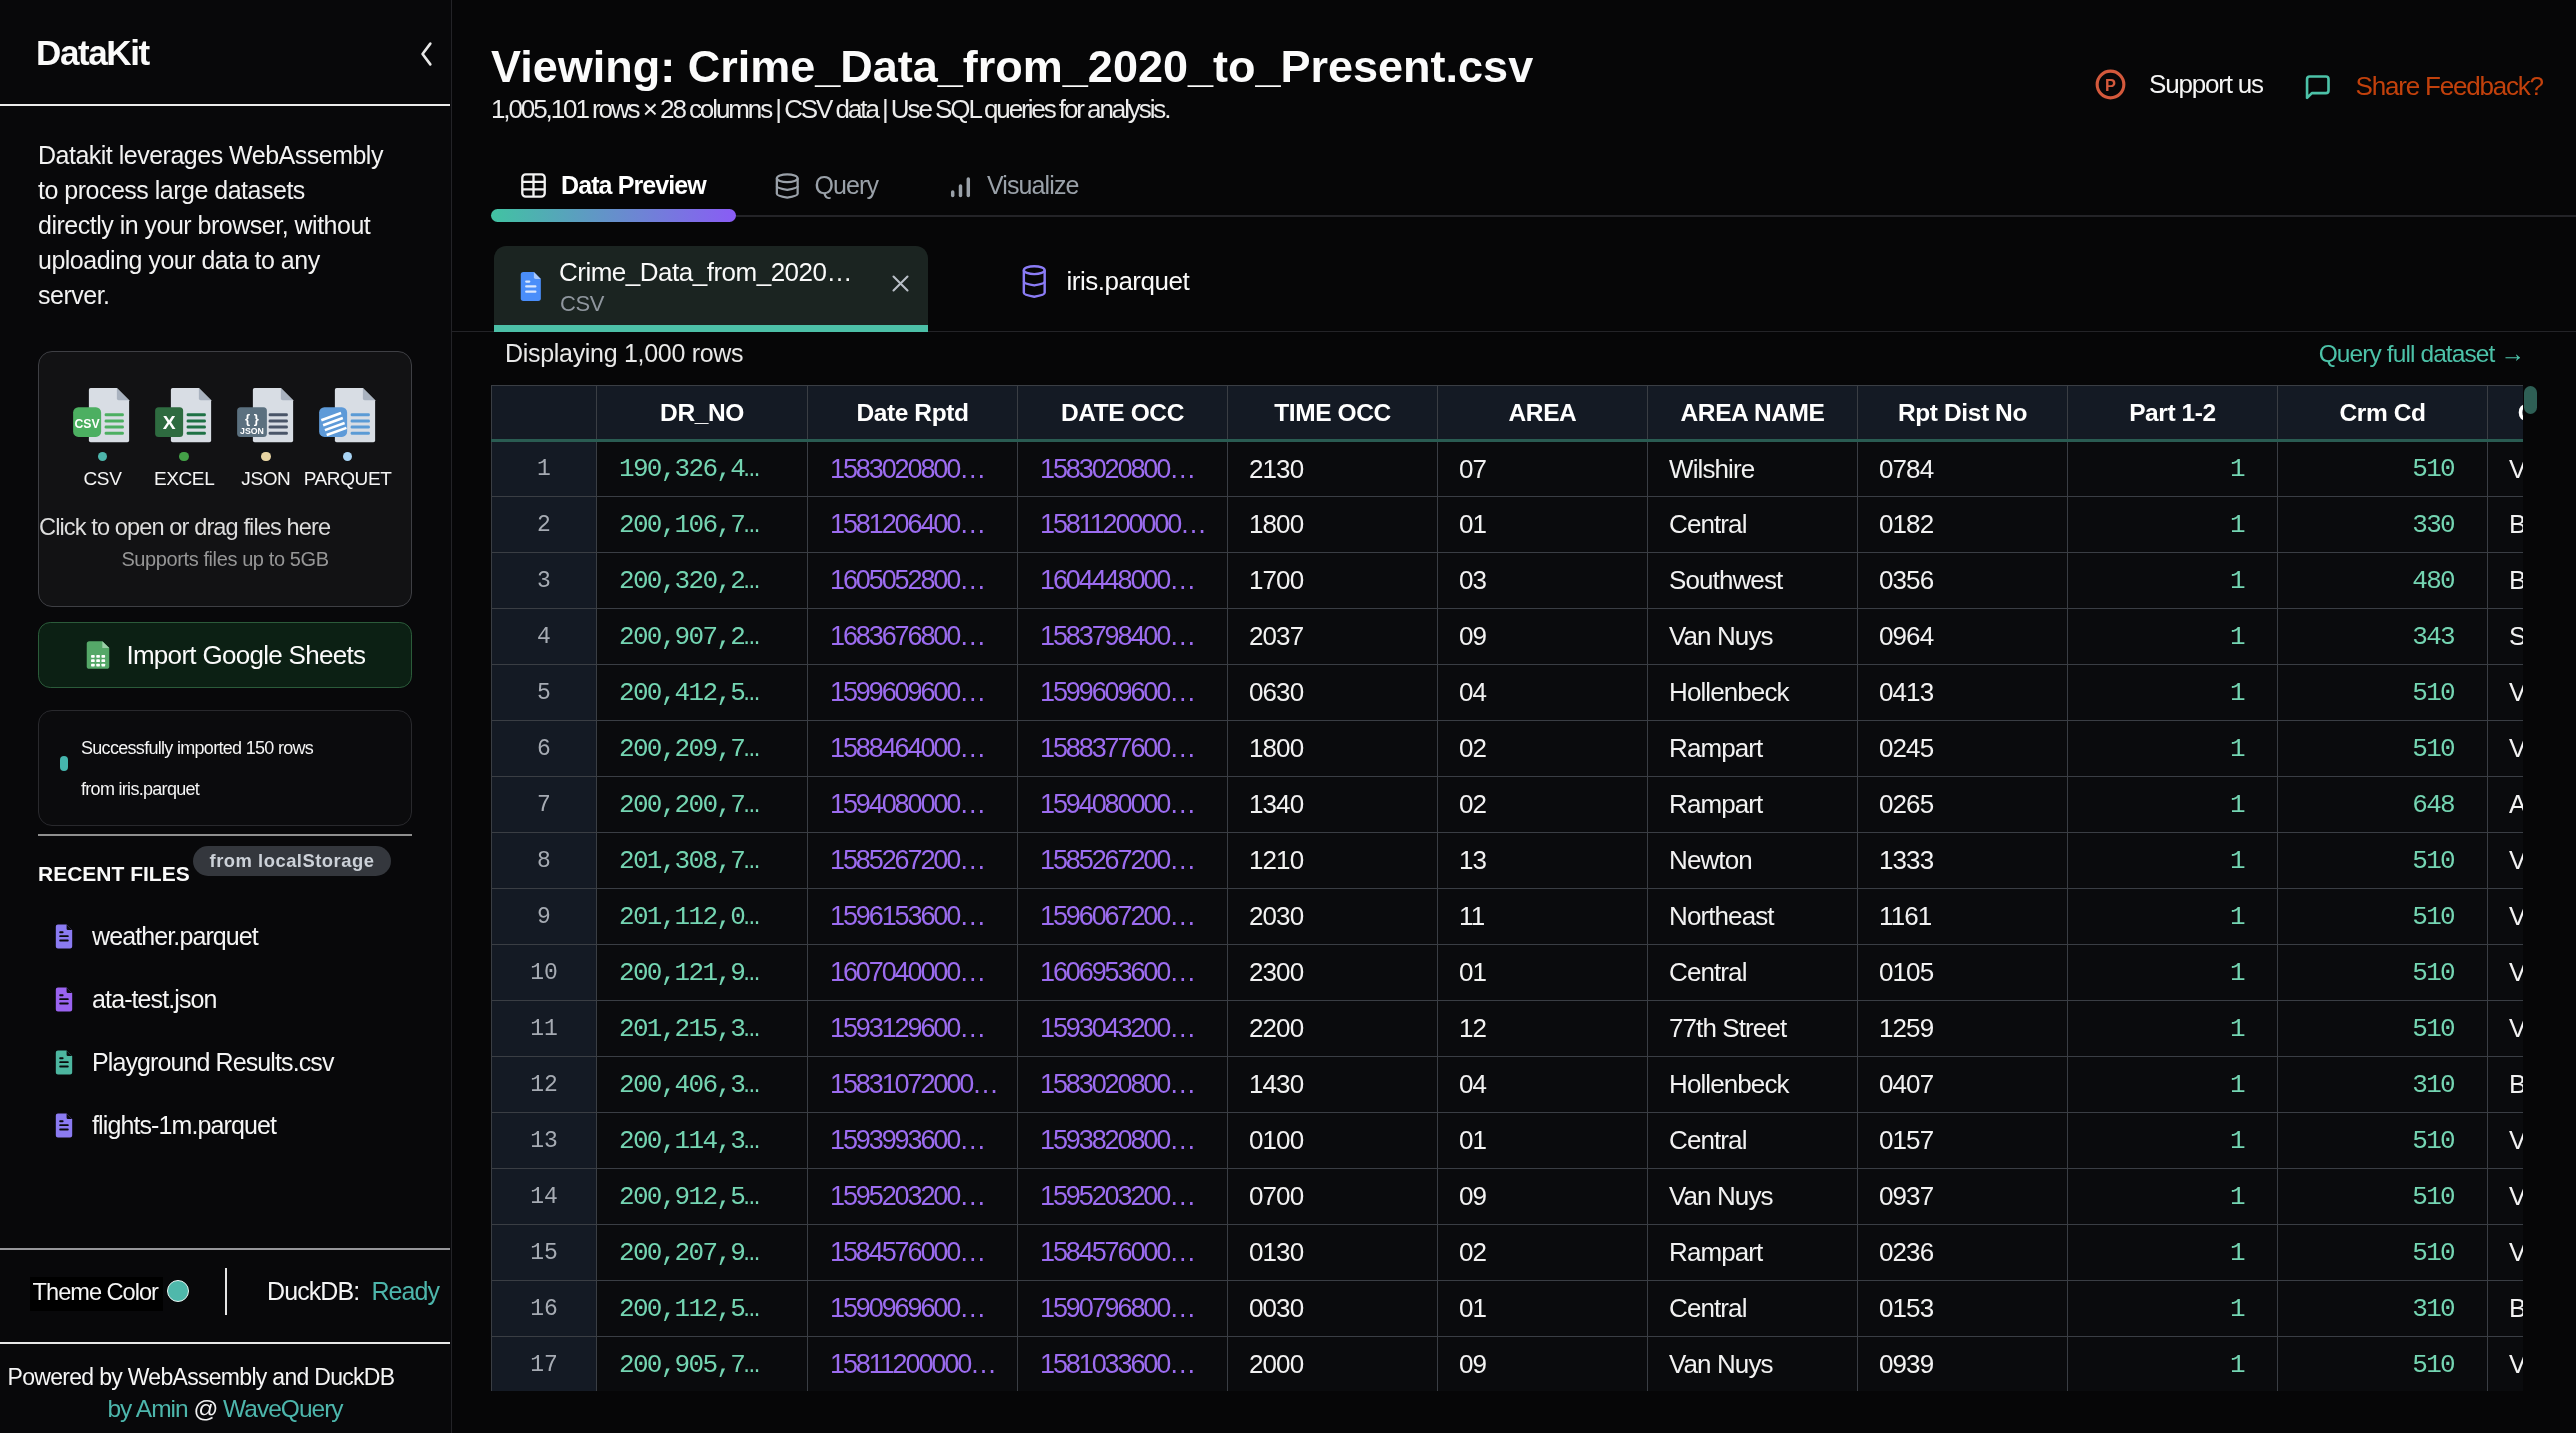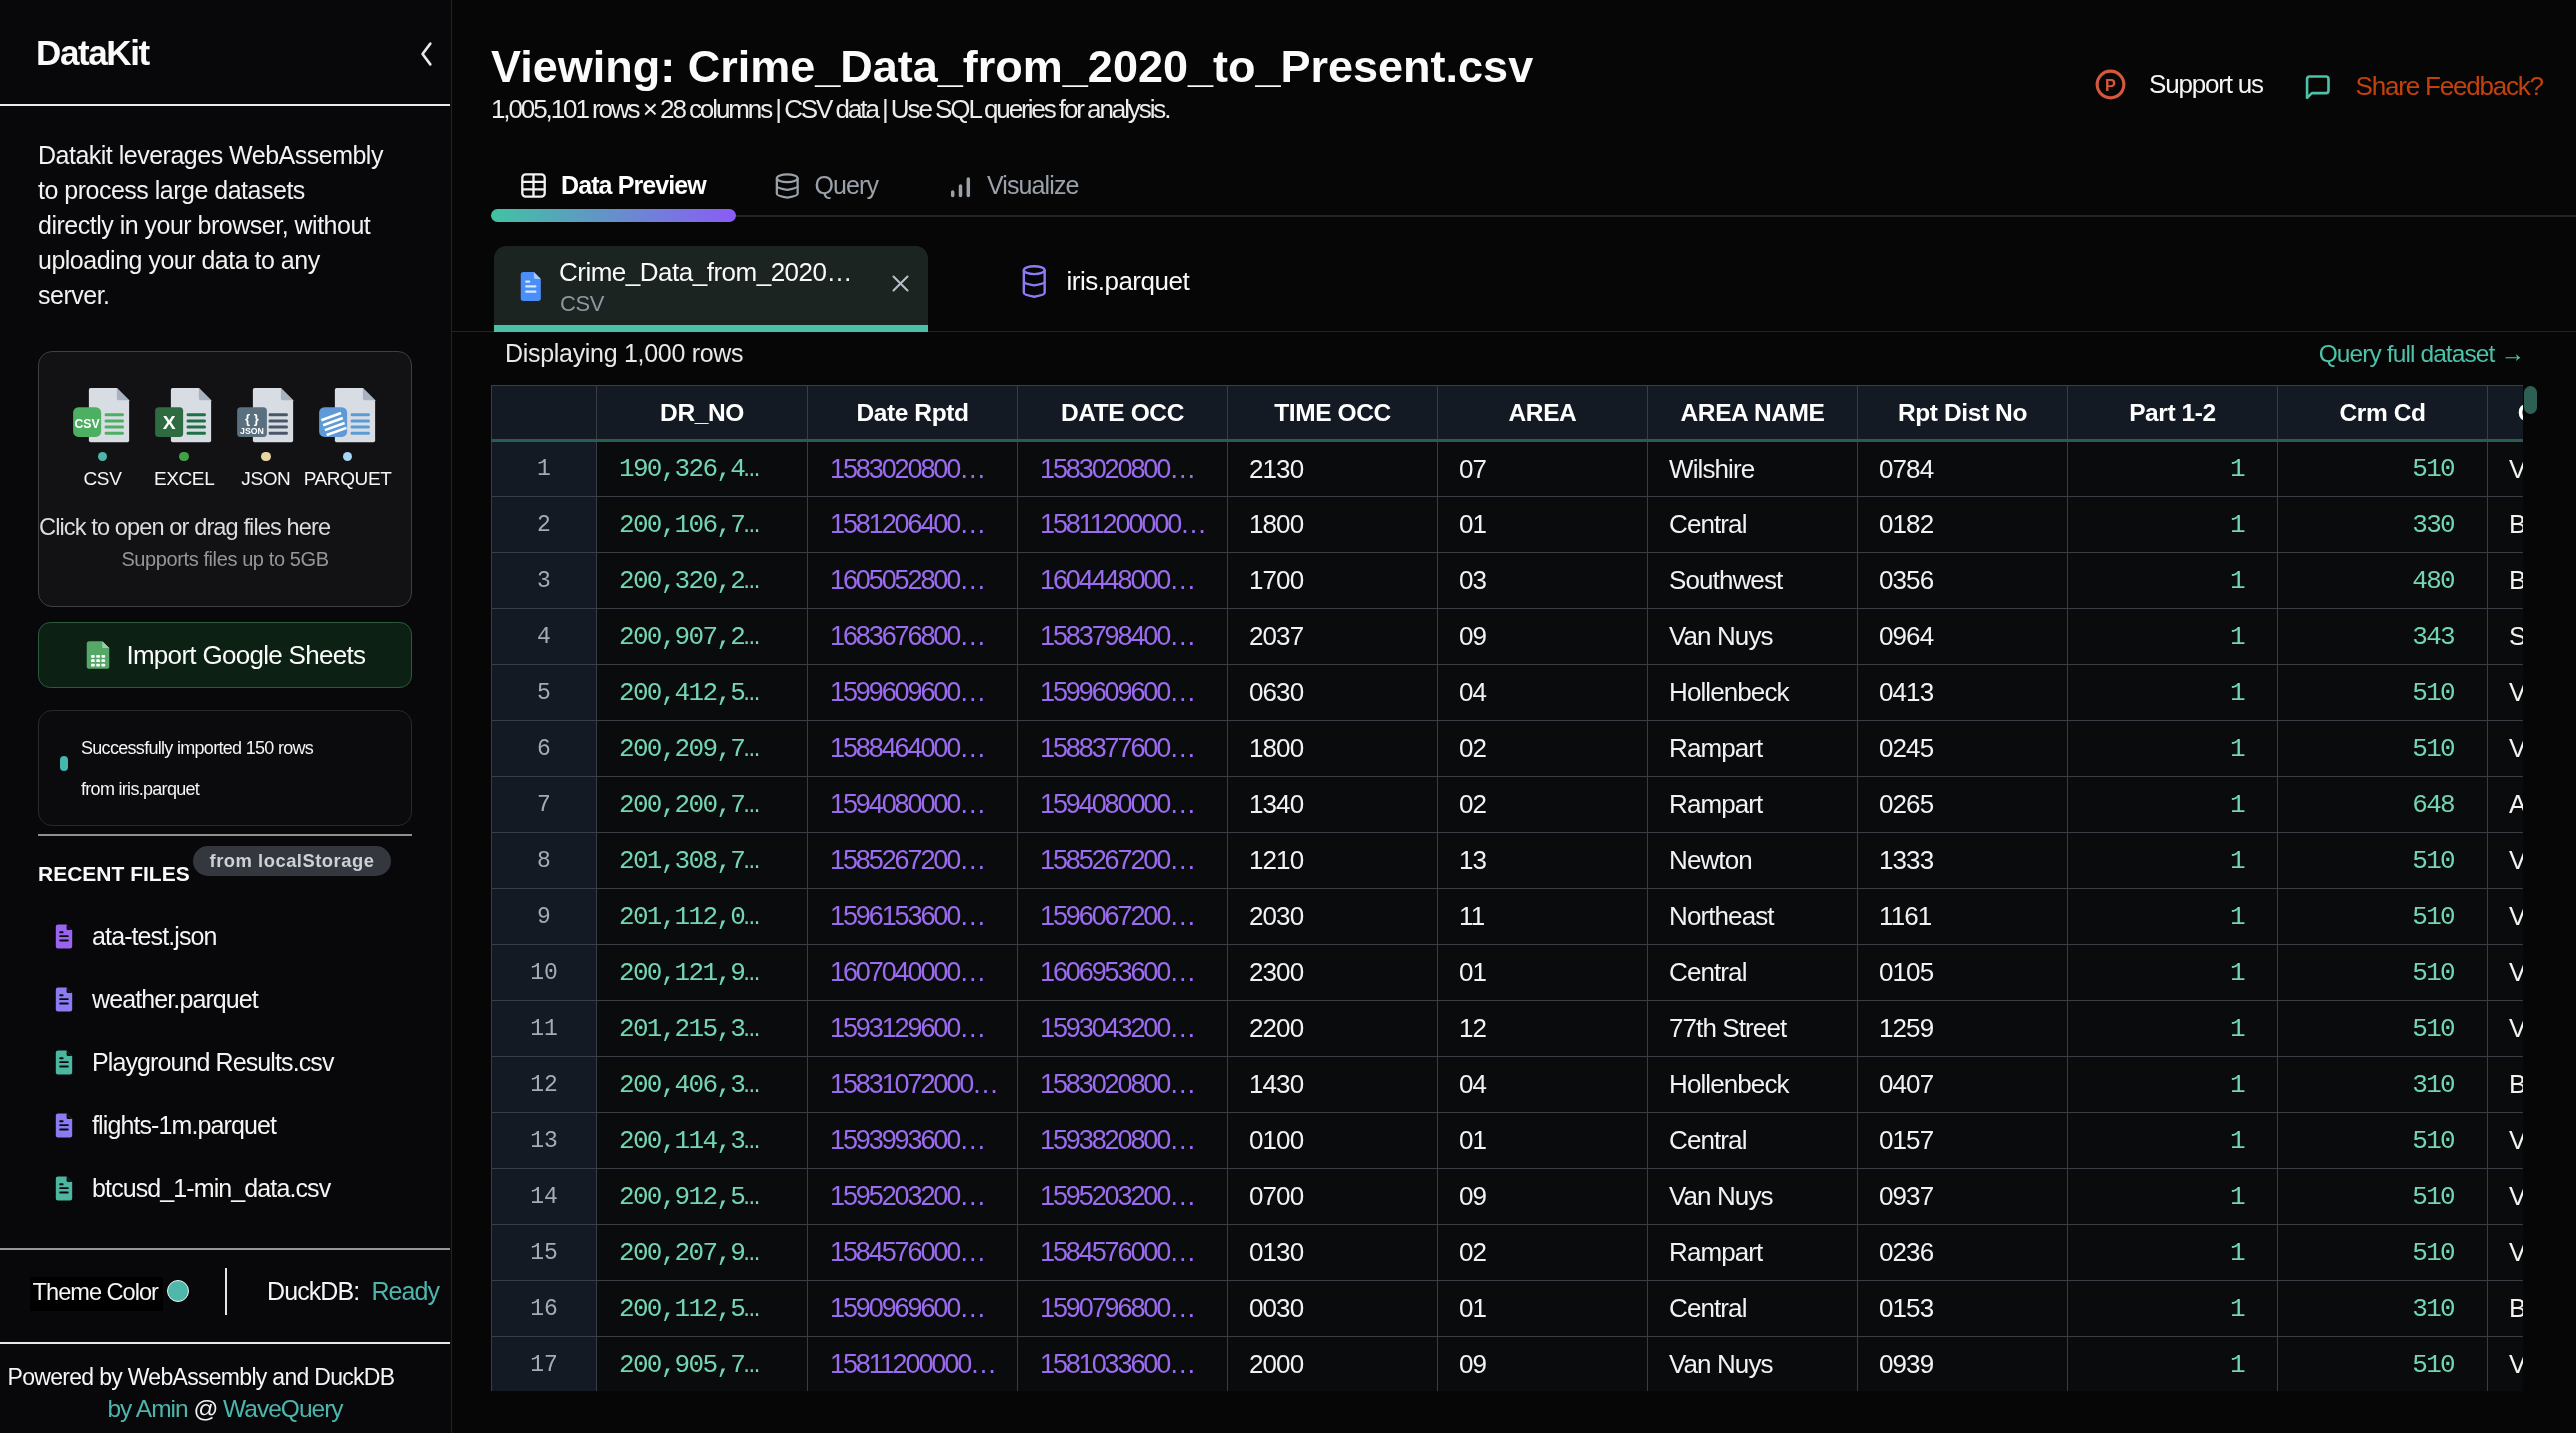--- a/index.html
+++ b/index.html
@@ -180,37 +180,37 @@
   <div id="succ">
     <div id="succ-dot"></div>
     <div id="succ-tx">Successfully imported 150 rows<br>from iris.parquet</div>
   </div>
   <div id="sb-hr1"></div>
   <div id="rf-h">RECENT FILES</div>
   <div id="rf-pill">from localStorage</div>
   <div id="flist">
       <div class="f-item">
         <span class="f-ic"><svg width="20" height="25" viewBox="0 0 23 29" fill="none">
+            <path d="M2 3 a2.5 2.5 0 0 1 2.5-2.5 h10 l6.5 6.5 v19 a2.5 2.5 0 0 1 -2.5 2.5 h-14 a2.5 2.5 0 0 1 -2.5-2.5 z" fill="#8b7bf2"></path>
+            <path d="M14.5 .5 l6.5 6.5 h-5 a1.5 1.5 0 0 1 -1.5-1.5 z" fill="#0a0a0c"></path>
+            <rect x="6" y="13" width="11" height="2.2" rx="1" fill="#0a0a0c"></rect>
+            <rect x="6" y="18" width="11" height="2.2" rx="1" fill="#0a0a0c"></rect>
+            <rect x="6" y="8.5" width="5" height="2.2" rx="1" fill="#0a0a0c"></rect>
+          </svg></span>
+        <span class="f-name">weather.parquet</span>
+      </div>
+      <div class="f-item">
+        <span class="f-ic"><svg width="20" height="25" viewBox="0 0 23 29" fill="none">
             <path d="M2 3 a2.5 2.5 0 0 1 2.5-2.5 h10 l6.5 6.5 v19 a2.5 2.5 0 0 1 -2.5 2.5 h-14 a2.5 2.5 0 0 1 -2.5-2.5 z" fill="#9a63f0"></path>
             <path d="M14.5 .5 l6.5 6.5 h-5 a1.5 1.5 0 0 1 -1.5-1.5 z" fill="#0a0a0c"></path>
             <rect x="6" y="13" width="11" height="2.2" rx="1" fill="#0a0a0c"></rect>
             <rect x="6" y="18" width="11" height="2.2" rx="1" fill="#0a0a0c"></rect>
             <rect x="6" y="8.5" width="5" height="2.2" rx="1" fill="#0a0a0c"></rect>
           </svg></span>
         <span class="f-name">ata-test.json</span>
-      </div>
-      <div class="f-item">
-        <span class="f-ic"><svg width="20" height="25" viewBox="0 0 23 29" fill="none">
-            <path d="M2 3 a2.5 2.5 0 0 1 2.5-2.5 h10 l6.5 6.5 v19 a2.5 2.5 0 0 1 -2.5 2.5 h-14 a2.5 2.5 0 0 1 -2.5-2.5 z" fill="#8b7bf2"></path>
-            <path d="M14.5 .5 l6.5 6.5 h-5 a1.5 1.5 0 0 1 -1.5-1.5 z" fill="#0a0a0c"></path>
-            <rect x="6" y="13" width="11" height="2.2" rx="1" fill="#0a0a0c"></rect>
-            <rect x="6" y="18" width="11" height="2.2" rx="1" fill="#0a0a0c"></rect>
-            <rect x="6" y="8.5" width="5" height="2.2" rx="1" fill="#0a0a0c"></rect>
-          </svg></span>
-        <span class="f-name">weather.parquet</span>
       </div>
       <div class="f-item">
         <span class="f-ic"><svg width="20" height="25" viewBox="0 0 23 29" fill="none">
             <path d="M2 3 a2.5 2.5 0 0 1 2.5-2.5 h10 l6.5 6.5 v19 a2.5 2.5 0 0 1 -2.5 2.5 h-14 a2.5 2.5 0 0 1 -2.5-2.5 z" fill="#4db6a0"></path>
             <path d="M14.5 .5 l6.5 6.5 h-5 a1.5 1.5 0 0 1 -1.5-1.5 z" fill="#0a0a0c"></path>
             <rect x="6" y="13" width="11" height="2.2" rx="1" fill="#0a0a0c"></rect>
             <rect x="6" y="18" width="11" height="2.2" rx="1" fill="#0a0a0c"></rect>
             <rect x="6" y="8.5" width="5" height="2.2" rx="1" fill="#0a0a0c"></rect>
           </svg></span>
         <span class="f-name">Playground Results.csv</span>
@@ -218,30 +218,20 @@
       <div class="f-item">
         <span class="f-ic"><svg width="20" height="25" viewBox="0 0 23 29" fill="none">
             <path d="M2 3 a2.5 2.5 0 0 1 2.5-2.5 h10 l6.5 6.5 v19 a2.5 2.5 0 0 1 -2.5 2.5 h-14 a2.5 2.5 0 0 1 -2.5-2.5 z" fill="#8b7bf2"></path>
             <path d="M14.5 .5 l6.5 6.5 h-5 a1.5 1.5 0 0 1 -1.5-1.5 z" fill="#0a0a0c"></path>
             <rect x="6" y="13" width="11" height="2.2" rx="1" fill="#0a0a0c"></rect>
             <rect x="6" y="18" width="11" height="2.2" rx="1" fill="#0a0a0c"></rect>
             <rect x="6" y="8.5" width="5" height="2.2" rx="1" fill="#0a0a0c"></rect>
           </svg></span>
         <span class="f-name">flights-1m.parquet</span>
       </div>
-      <div class="f-item">
-        <span class="f-ic"><svg width="20" height="25" viewBox="0 0 23 29" fill="none">
-            <path d="M2 3 a2.5 2.5 0 0 1 2.5-2.5 h10 l6.5 6.5 v19 a2.5 2.5 0 0 1 -2.5 2.5 h-14 a2.5 2.5 0 0 1 -2.5-2.5 z" fill="#4db6a0"></path>
-            <path d="M14.5 .5 l6.5 6.5 h-5 a1.5 1.5 0 0 1 -1.5-1.5 z" fill="#0a0a0c"></path>
-            <rect x="6" y="13" width="11" height="2.2" rx="1" fill="#0a0a0c"></rect>
-            <rect x="6" y="18" width="11" height="2.2" rx="1" fill="#0a0a0c"></rect>
-            <rect x="6" y="8.5" width="5" height="2.2" rx="1" fill="#0a0a0c"></rect>
-          </svg></span>
-        <span class="f-name">btcusd_1-min_data.csv</span>
-      </div>
     </div>
   <div id="sb-hr2"></div>
   <div id="theme-lab">Theme Color</div>
   <div id="theme-dot"></div>
   <div id="sb-vd"></div>
   <div id="duck">DuckDB:&nbsp; <b>Ready</b></div>
   <div id="sb-hr3"></div>
   <div id="pow1">Powered by WebAssembly and DuckDB</div>
   <div id="pow2">by Amin <span class="at">@</span> WaveQuery</div>
 </div>

